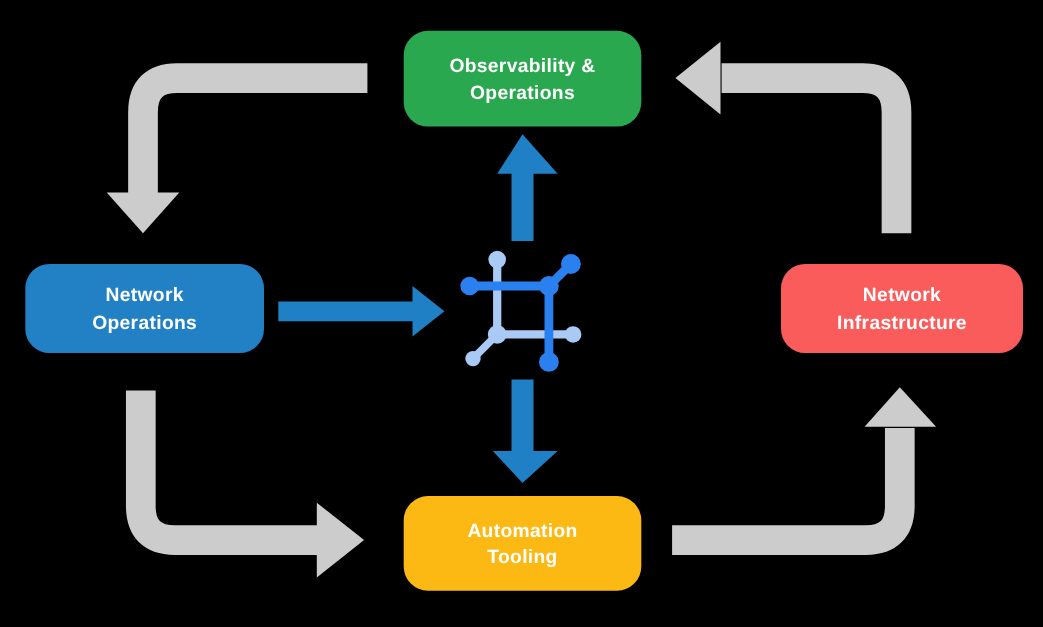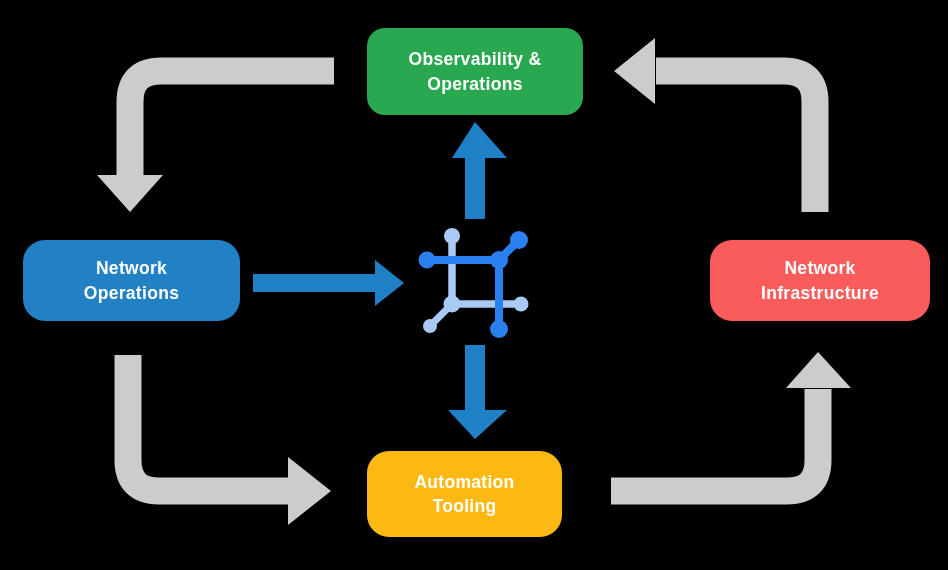--- a/index.html
+++ b/index.html
@@ -19,24 +19,24 @@
     flex-direction: column;
     align-items: center;
     justify-content: center;
     color: #fff;
     font-size: 17.5px;
     font-weight: 700;
     letter-spacing: 0.3px;
     line-height: 1.38;
     text-align: center;
   }
-  .node-top    { left: 367px; top: 28px;  width: 216px; height: 87px; border-radius: 18px; }
+  .node-top    { left: 367px; top: 28px;  width: 216px; height: 87px; }
   .node-left   { left: 23px;  top: 240px; width: 217px; height: 81px; }
   .node-right  { left: 710px; top: 240px; width: 220px; height: 81px; }
-  .node-bottom { left: 367px; top: 451px; width: 195px; height: 86px; text-align: center; }
+  .node-bottom { left: 367px; top: 451px; width: 216px; height: 86px; text-align: center; }
 </style>
 </head>
 <body>
 
 <div class="canvas">
 
   <svg class="layer" width="948" height="570" viewBox="0 0 948 570">
 
     <g>
       <path d="M 334 71 H 161 Q 130 71 130 102 V 176" fill="none" stroke-width="27" stroke="#CCCCCC"></path>

